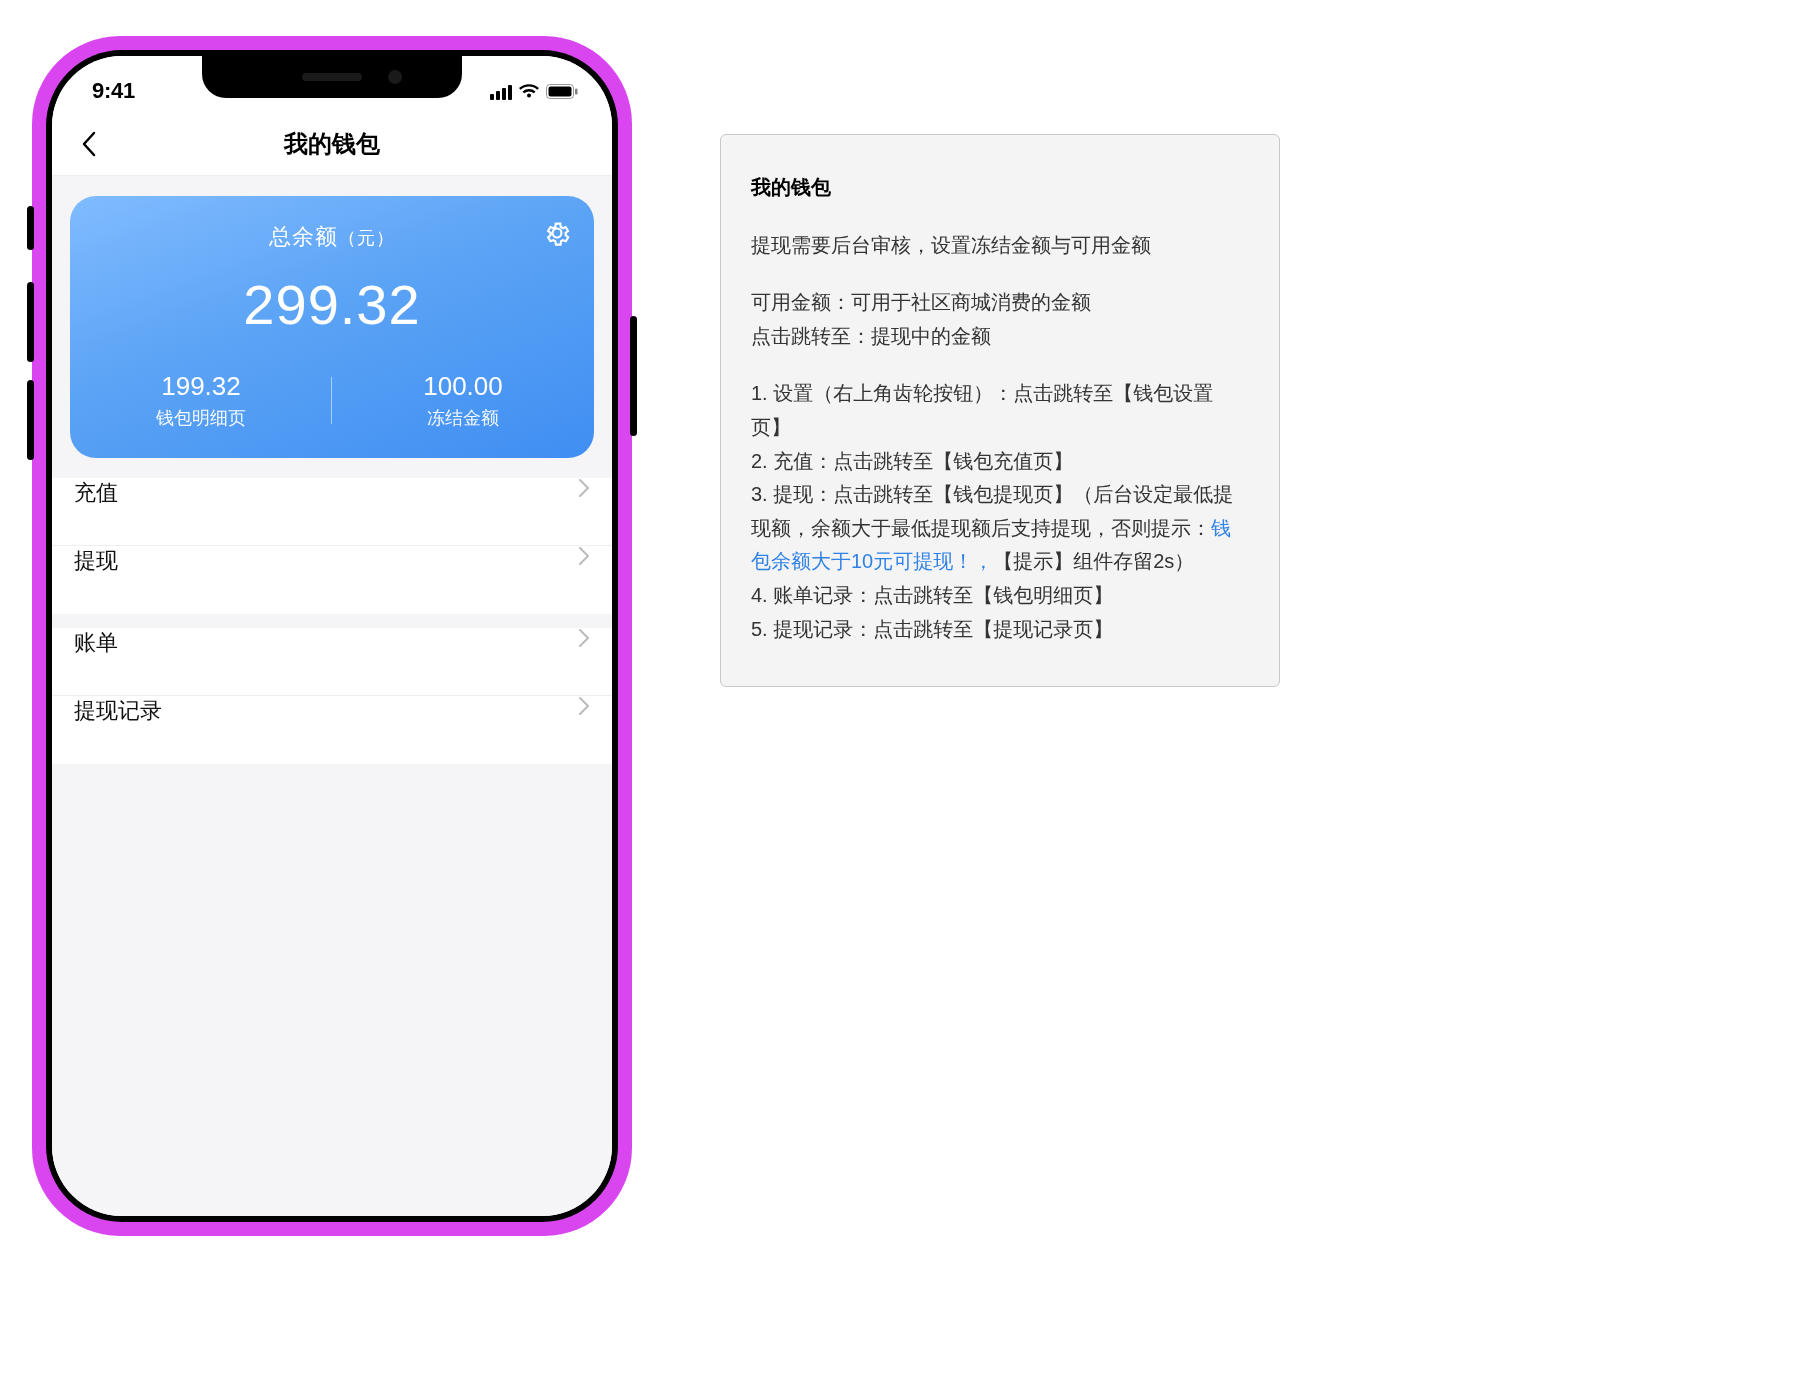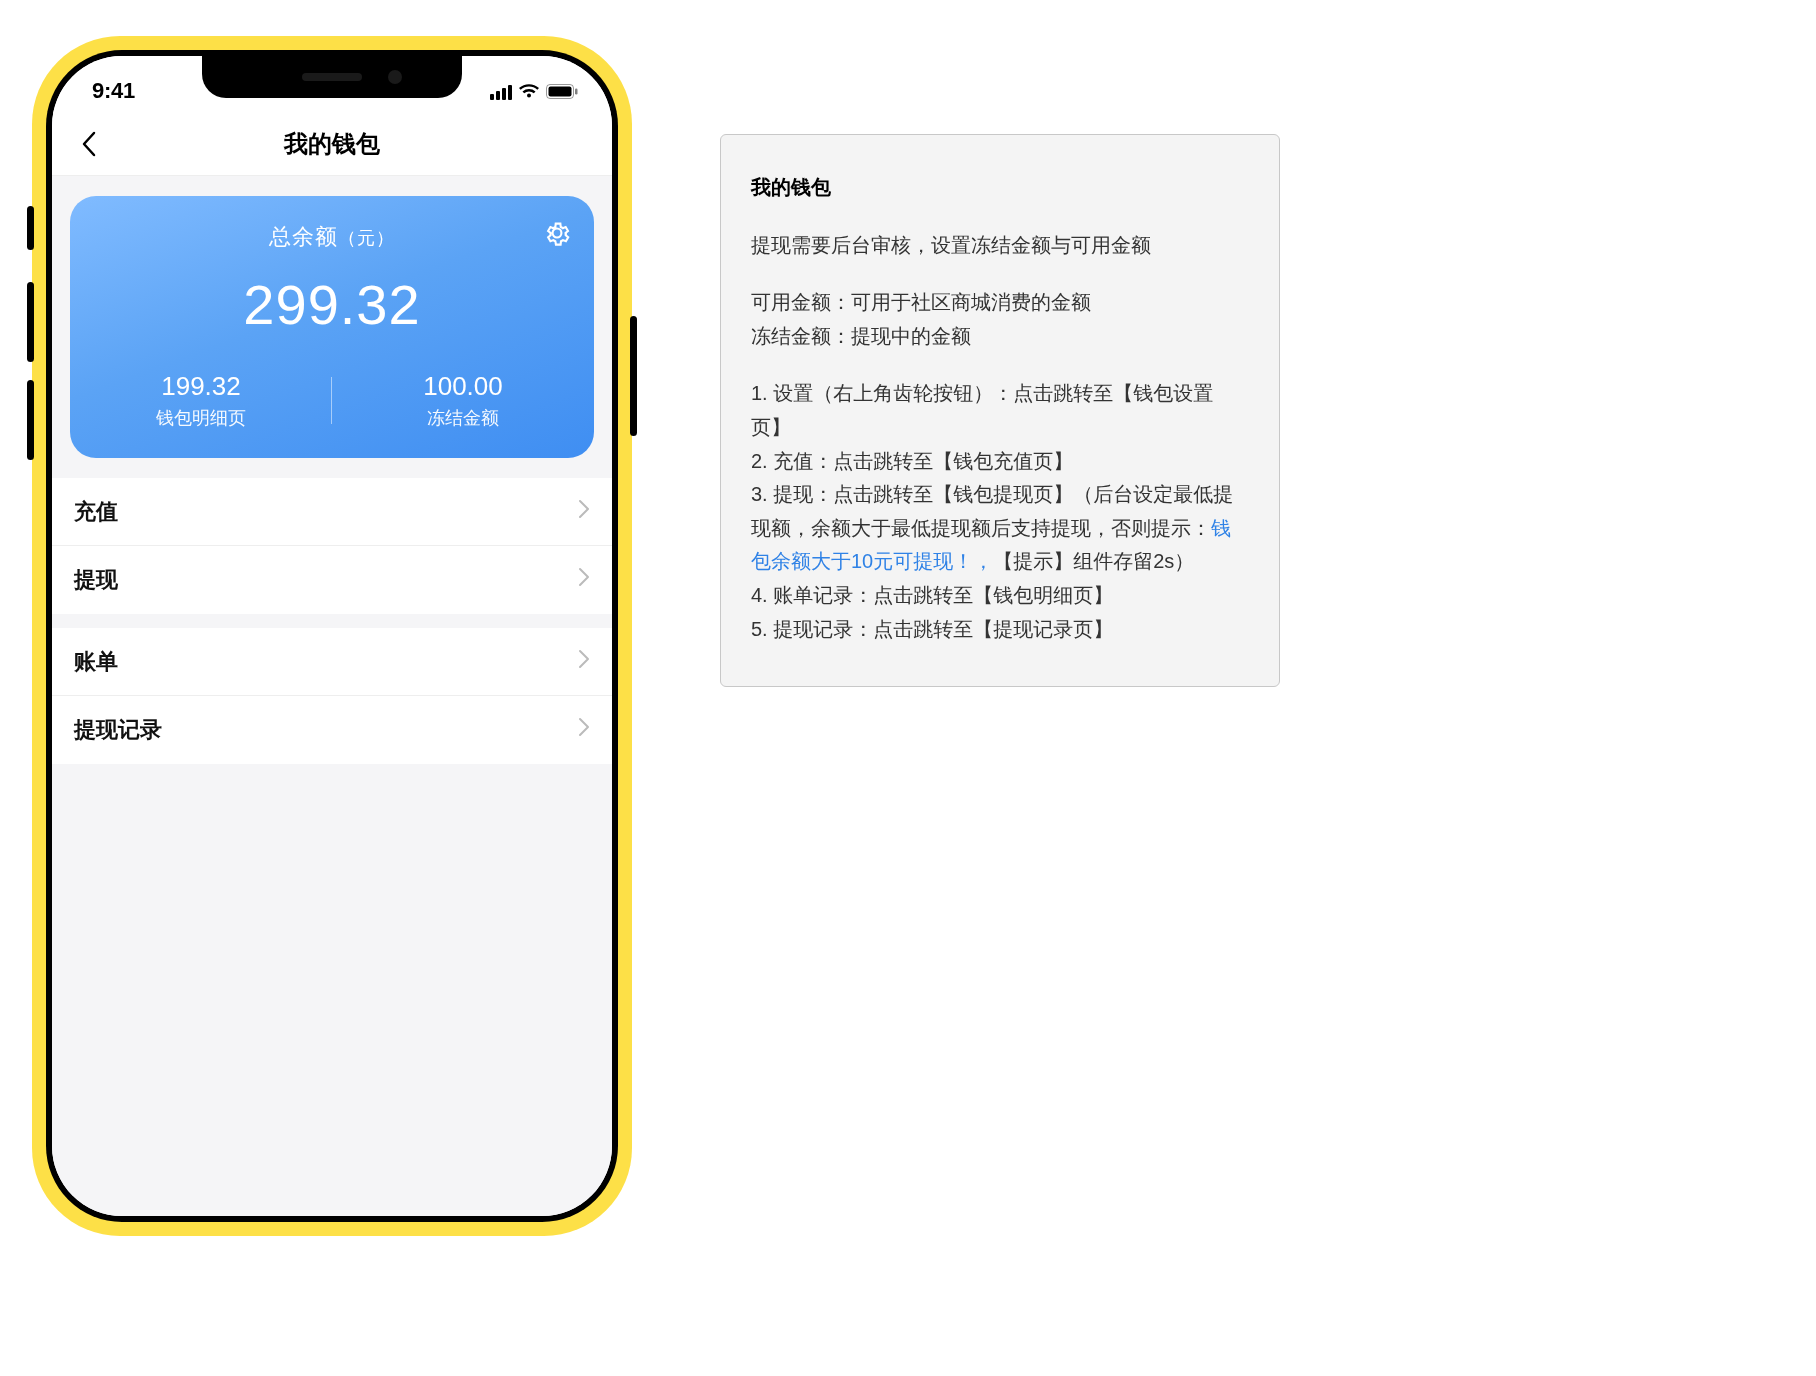--- a/index.html
+++ b/index.html
@@ -12,21 +12,21 @@
   }
 
   
   .phone-mockup {
     position: absolute;
     left: 32px;
     top: 36px;
     width: 600px;
     height: 1200px;
     border-radius: 88px;
-    background: #fde047;
+    background: #d946ef;
     padding: 14px;
   }
   .phone-inner {
     width: 100%;
     height: 100%;
     border-radius: 76px;
     background: #000;
     padding: 6px;
     position: relative;
   }
@@ -214,26 +214,25 @@
   
   .menu-group {
     margin-top: 14px;
     background: #fff;
   }
   .menu-group + .menu-group { margin-top: 14px; }
   .menu-item {
     height: 68px;
     padding: 0 22px;
     display: flex;
-    align-items: center;
+    align-items: flex-start;
     justify-content: space-between;
     font-size: 22px;
     color: #111;
     border-bottom: 1px solid #eee;
-    font-weight: bold;
   }
   .menu-item:last-child { border-bottom: none; }
   .chevron { color: #bbb; }
 
   
   .note {
     position: absolute;
     left: 720px;
     top: 134px;
     width: 560px;
@@ -365,21 +364,21 @@
       </div>
     </div>
   </div>
 </div>
 
 <div class="note">
   <div class="title">我的钱包</div>
   <p>提现需要后台审核，设置冻结金额与可用金额</p>
   <div class="nolist">
     <p>可用金额：可用于社区商城消费的金额</p>
-    <p>冻结金额：提现中的金额</p>
+    <p>点击跳转至：提现中的金额</p>
   </div>
   <div style="height:24px"></div>
   <div class="nolist">
     <p>1. 设置（右上角齿轮按钮）：点击跳转至【钱包设置页】</p>
     <p>2. 充值：点击跳转至【钱包充值页】</p>
     <p>
       <span>3. 提现：点击跳转至【钱包提现页】（后台设定最低提现额，余额大于最低提现额后支持提现，否则提示：</span><span class="blue">钱包余额大于10元可提现！，</span><span>【提示】组件存留2s）</span>
     </p>
     <p>4. 账单记录：点击跳转至【钱包明细页】</p>
     <p>5. 提现记录：点击跳转至【提现记录页】</p>

